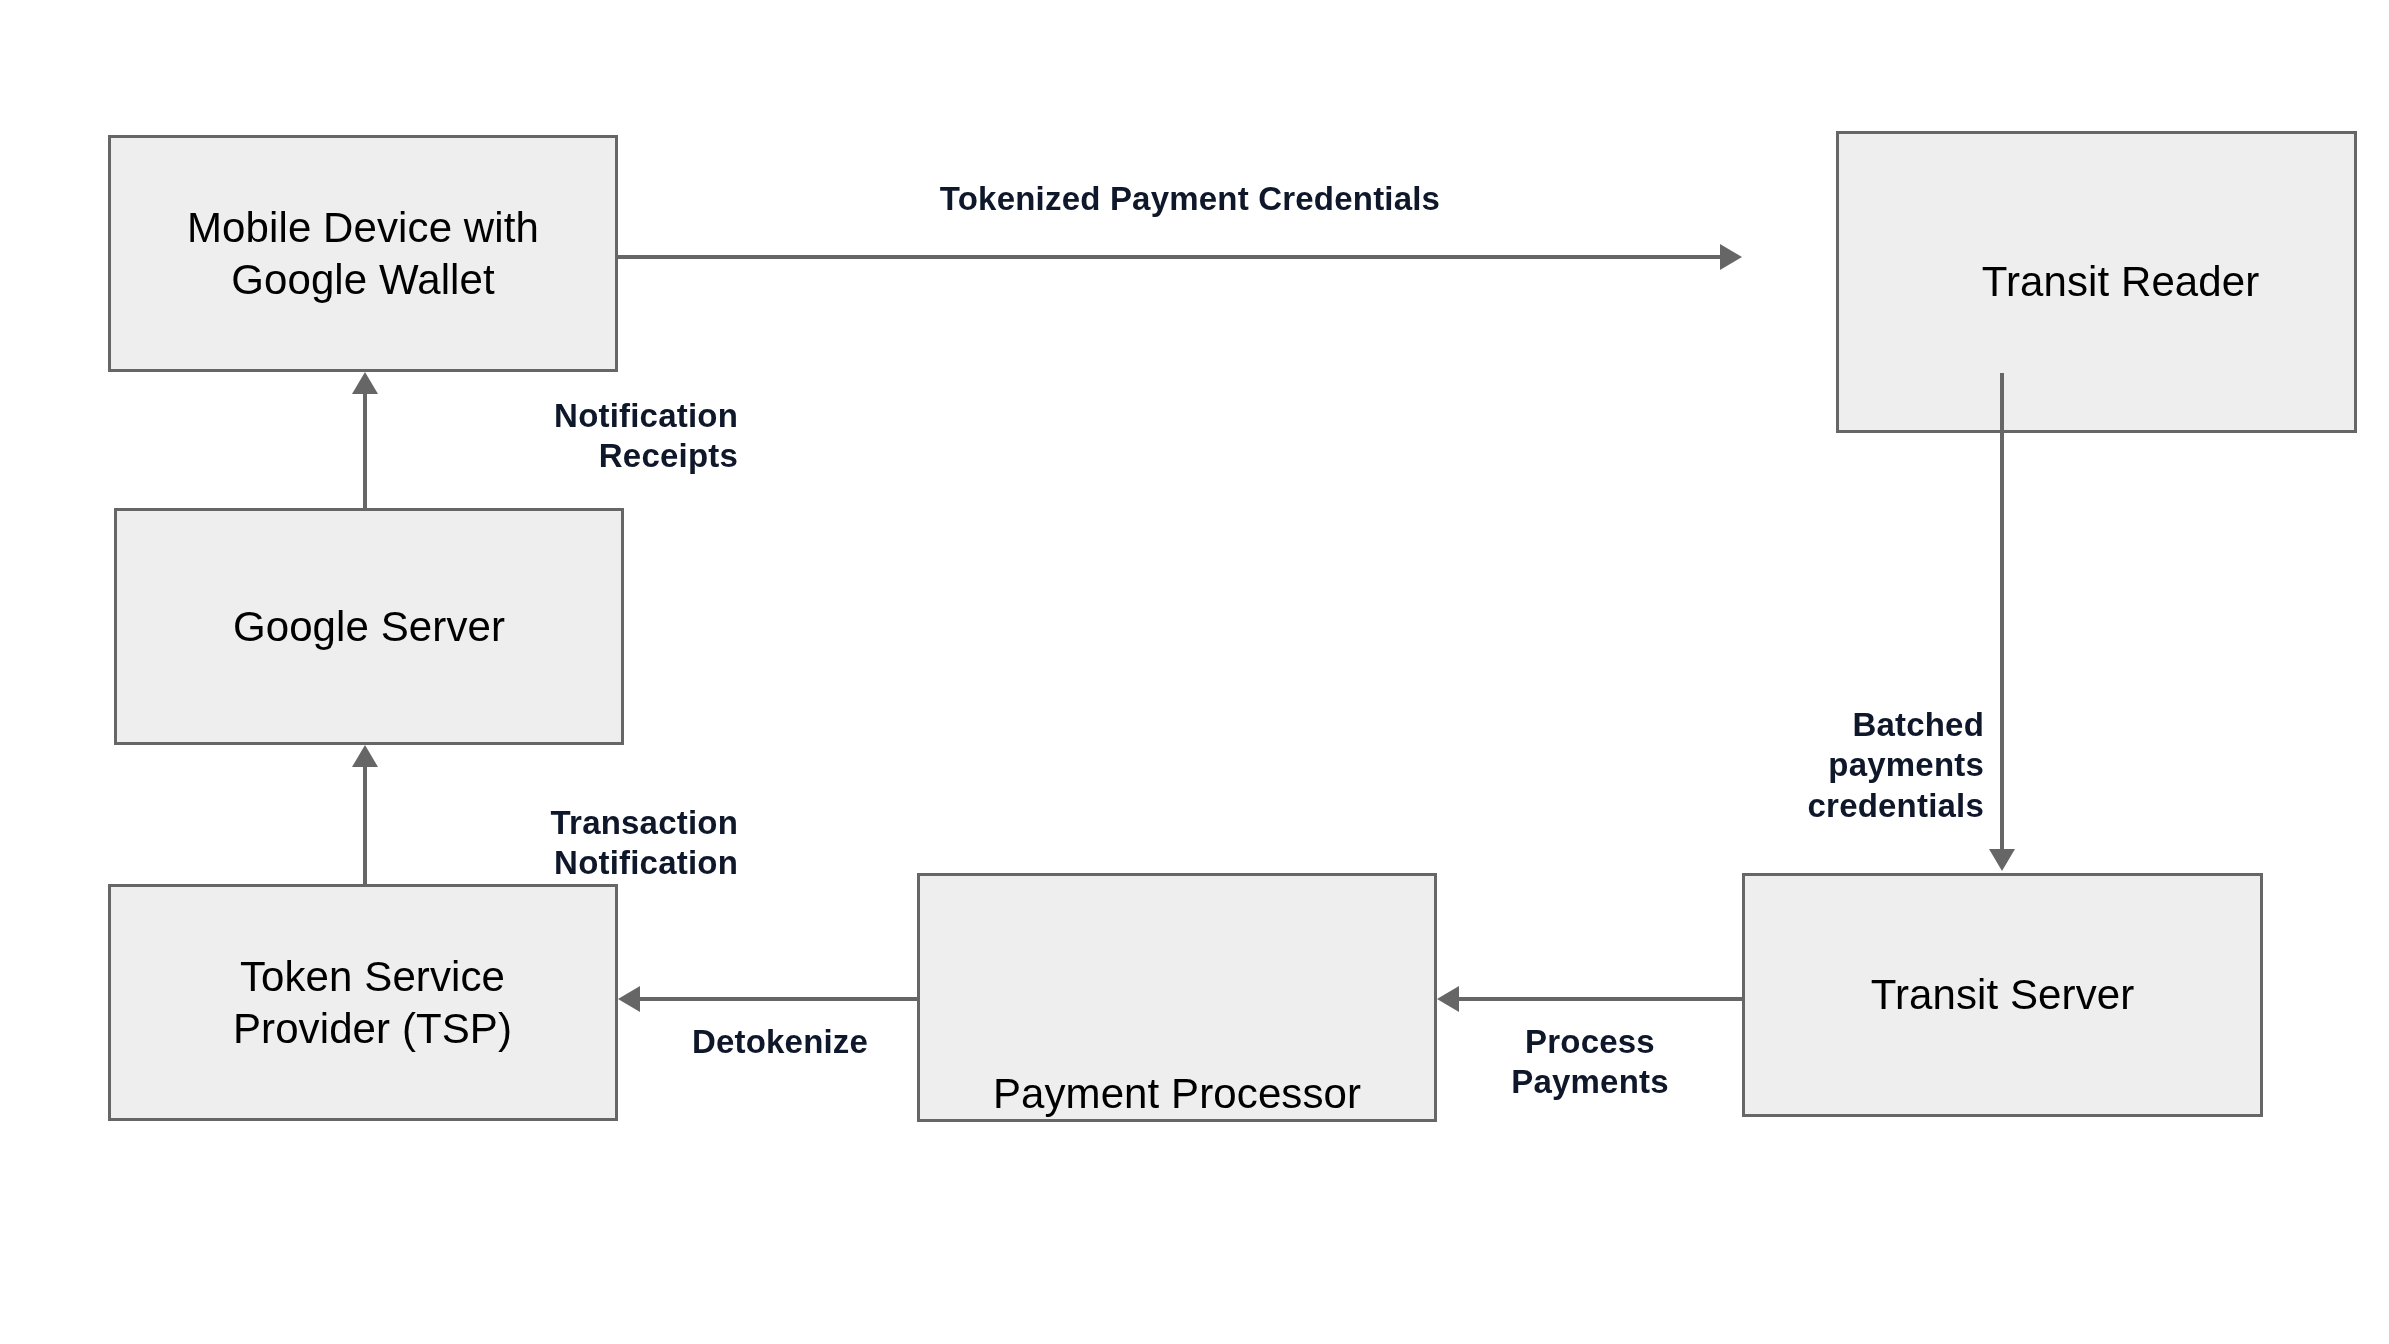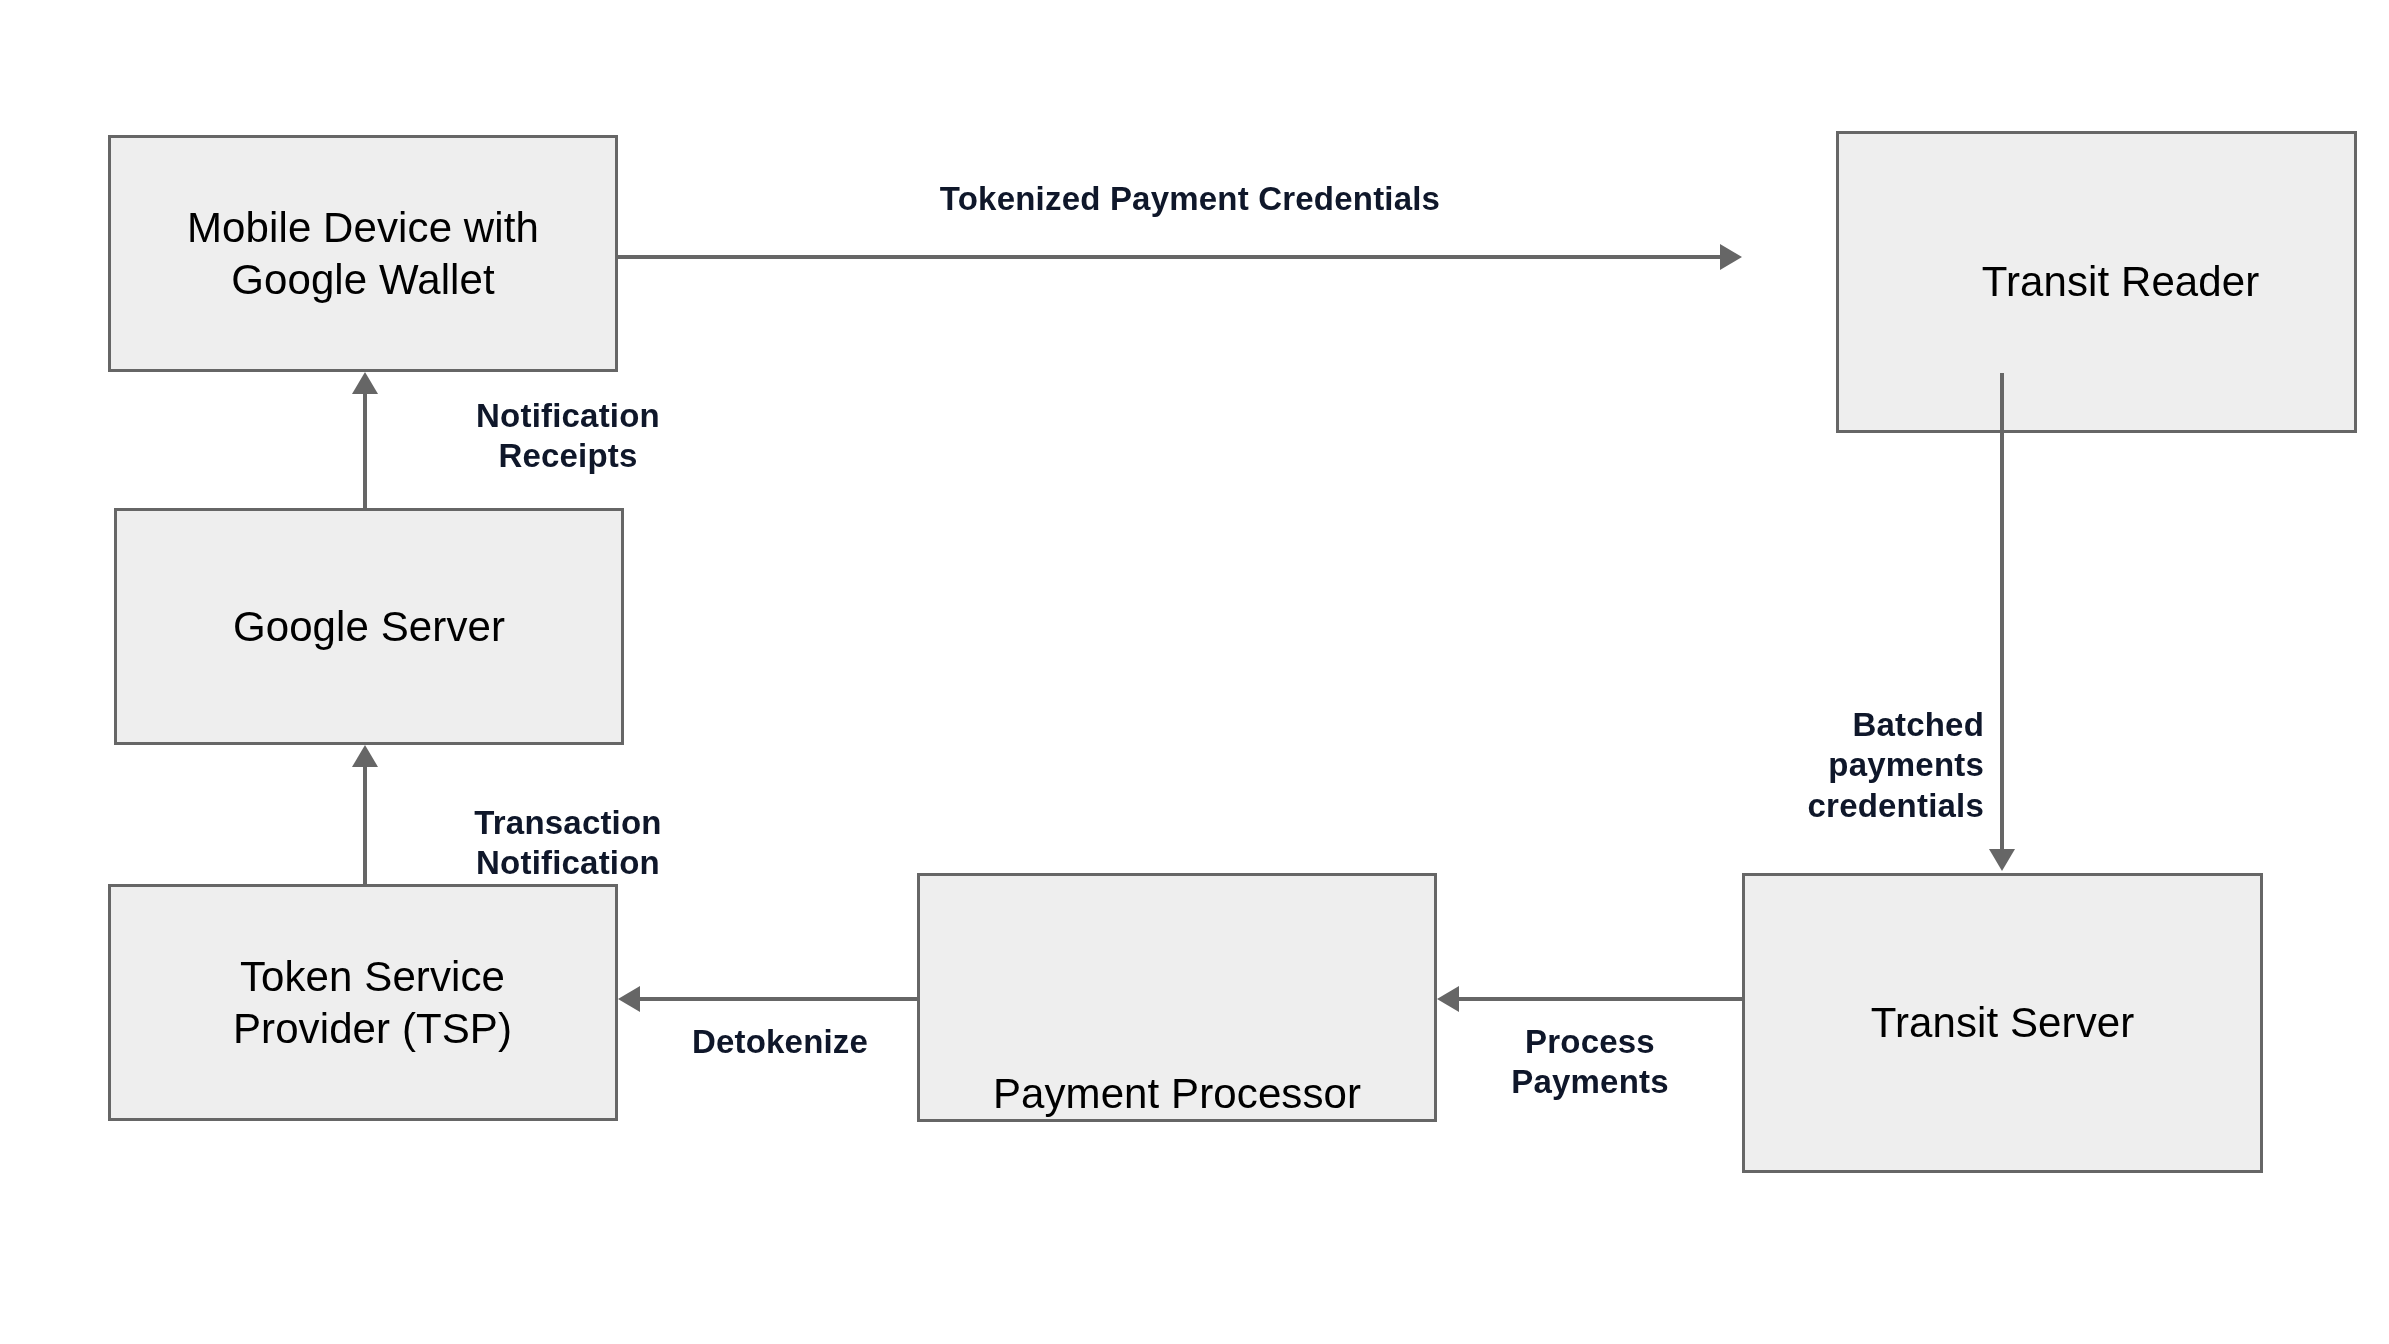--- a/index.html
+++ b/index.html
@@ -76,21 +76,21 @@
 
   .edge-label {
     position: absolute;
     color: #0f172a;
     font-size: 33px;
     font-weight: bold;
     line-height: 1.22;
     white-space: pre-line;
     letter-spacing: 0.2px;
   }
-  .lbl-left   { text-align: center; }
+  .lbl-left   { text-align: right; }
   .lbl-right  { text-align: right; }
   .lbl-center { text-align: center; }
 </style>
 </head>
 <body>
 
 <div id="canvas">
 
   <div class="node" style="left:108px; top:135px; width:510px; height:237px;">
     <span class="node-label">Mobile Device with
@@ -107,21 +107,21 @@
   </div>
 
   <div class="node" style="left:917px; top:873px; width:520px; height:249px;align-items:flex-end;">
     <span class="node-label">Payment Processor</span>
   </div>
 
   <div class="node" style="left:1836px; top:131px; width:521px; height:302px;padding-left:48px;">
     <span class="node-label">Transit Reader</span>
   </div>
 
-  <div class="node" style="left:1742px; top:873px; width:521px; height:300px;">
+  <div class="node" style="left:1742px; top:873px; width:521px; height:244px;">
     <span class="node-label">Transit Server</span>
   </div>
 
   <div class="edge-h" style="left:618px; top:255px; width:1104px;"></div>
   <div class="arrowhead arrow-right" style="left:1720px; top:244px;"></div>
   <div class="edge-label lbl-center" style="left:820px; top:179px; width:740px;">Tokenized Payment Credentials</div>
 
   <div class="edge-v" style="left:2000px; top:373px; width:4px; height:478px;"></div>
   <div class="arrowhead arrow-down" style="left:1989px; top:849px;"></div>
   <div class="edge-label lbl-right" style="left:1640px; top:705px; width:344px;">Batched

